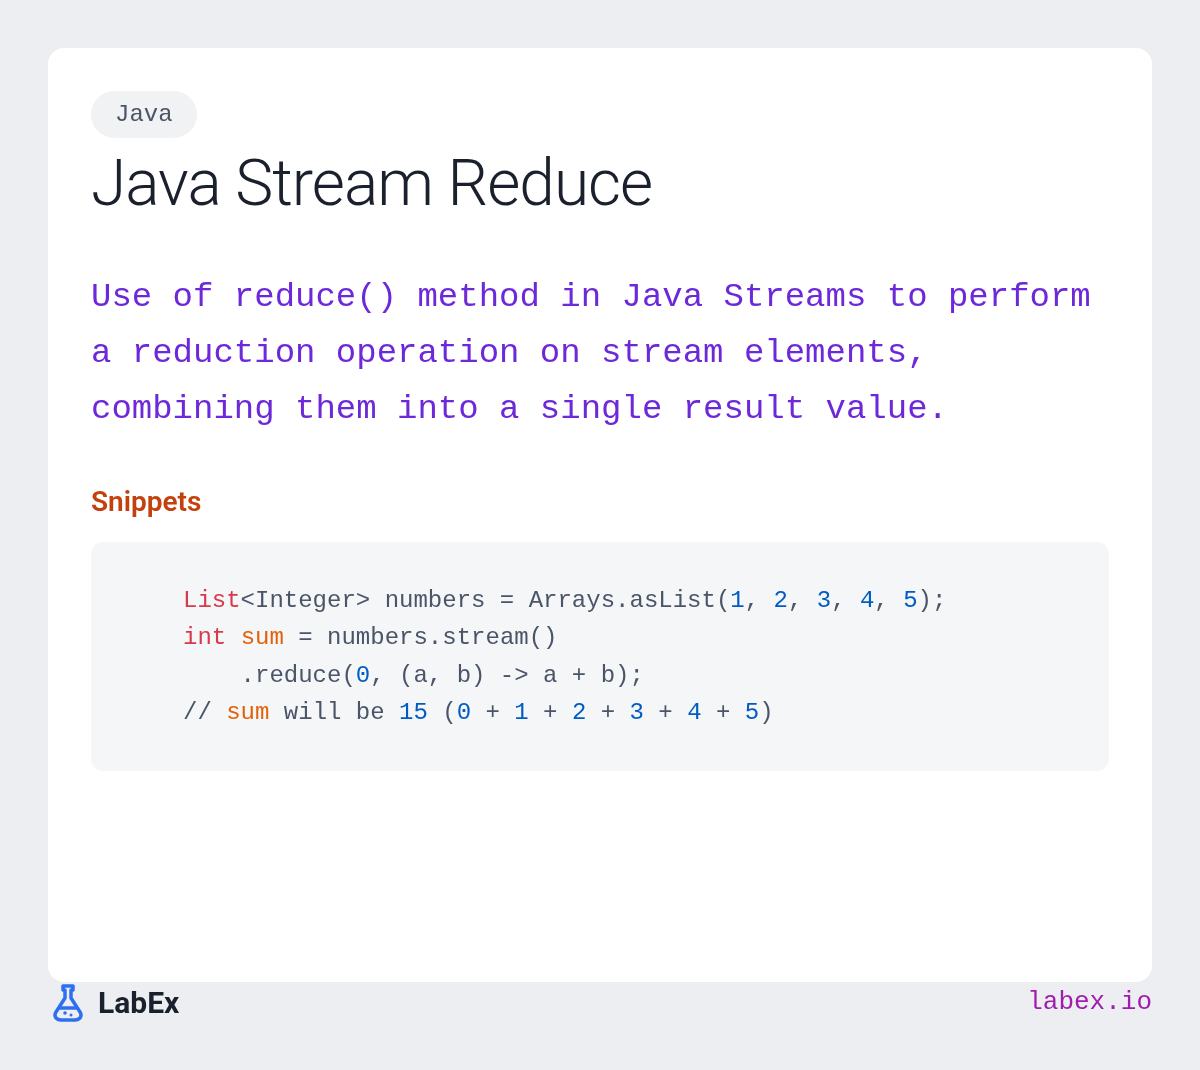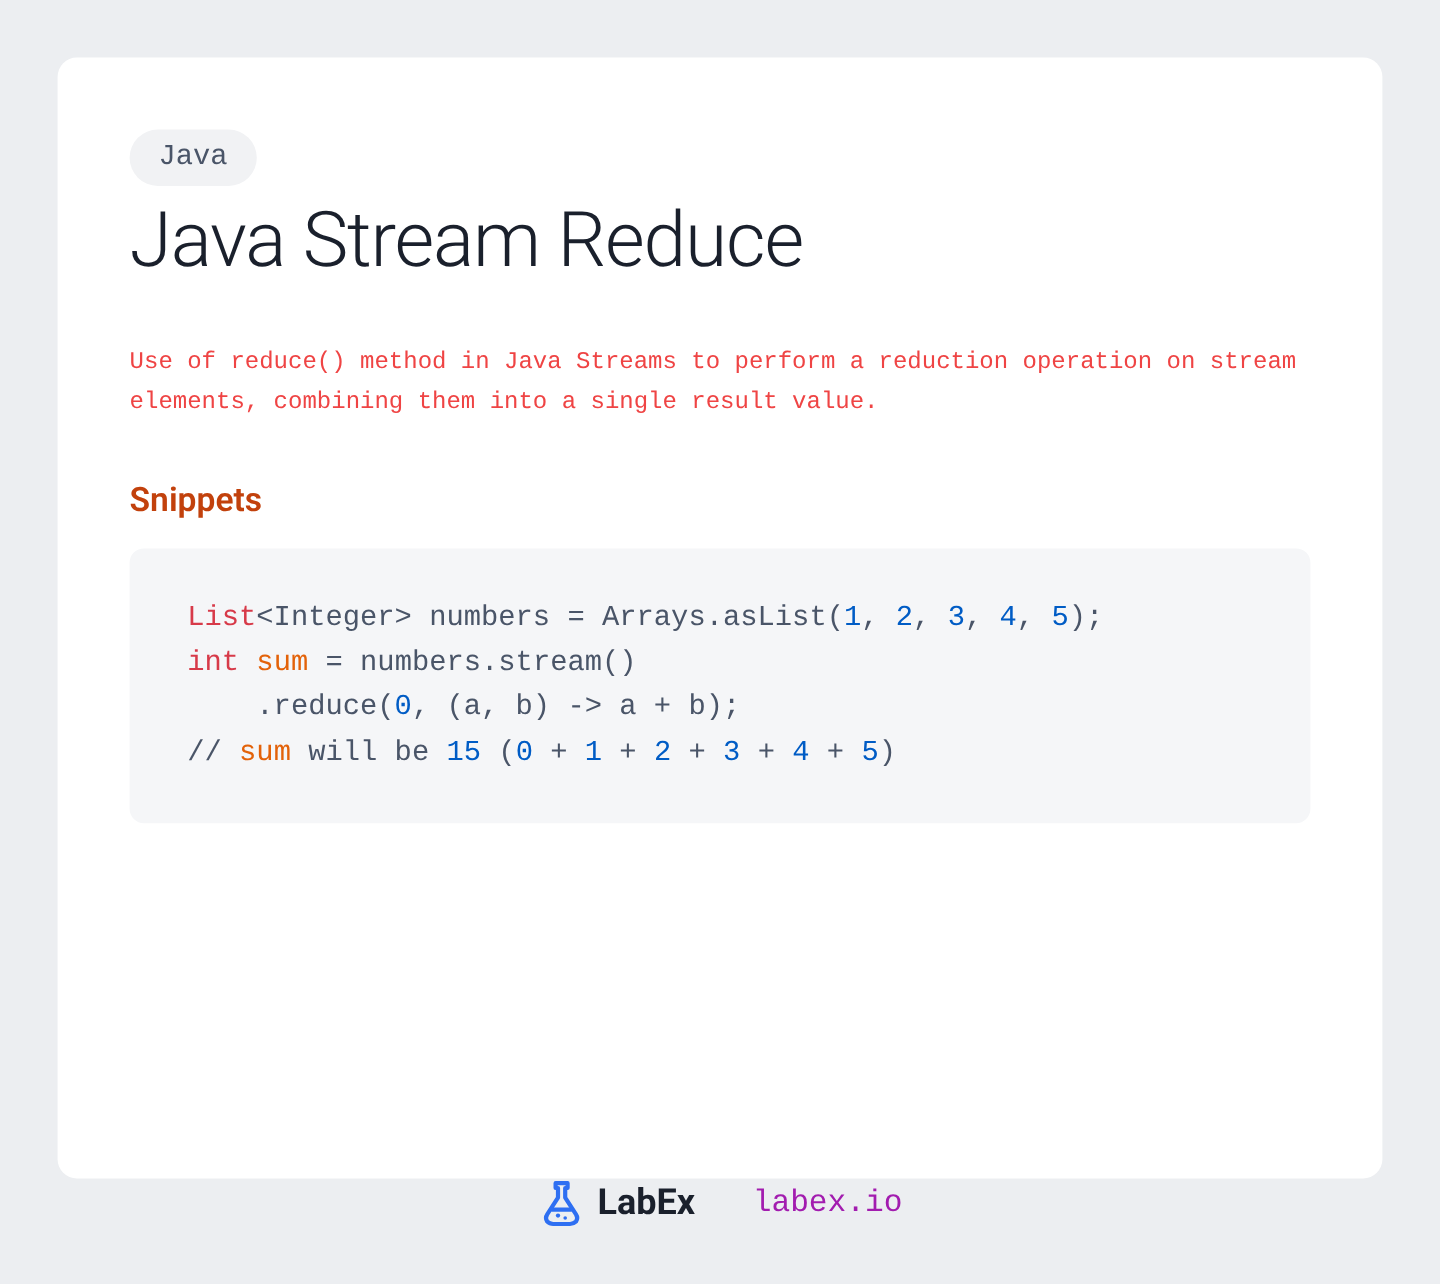--- a/index.html
+++ b/index.html
@@ -14,21 +14,21 @@
       background-color: #eceef1;
       font-family: -apple-system, BlinkMacSystemFont, 'Segoe UI', Roboto, sans-serif;
       padding: 48px;
       display: flex;
       flex-direction: column;
     }
     
     .card {
       background-color: #ffffff;
       border-radius: 16px;
-      padding: 60px;
+      padding: 43px;
       flex: 1;
       display: flex;
       flex-direction: column;
     }
     
     .tag {
       display: inline-block;
       background-color: #f1f2f4;
       color: #4a5568;
       font-family: 'Courier New', Courier, monospace;
@@ -42,22 +42,22 @@
     .title {
       font-size: 64px;
       font-weight: 300;
       color: #1a202c;
       margin-bottom: 48px;
       letter-spacing: -1px;
     }
     
     .description {
       font-family: 'Courier New', Courier, monospace;
-      font-size: 20px;
-      color: #ef4444;
+      font-size: 34px;
+      color: #6d28d9;
       line-height: 1.65;
       margin-bottom: 48px;
     }
     
     .snippets-heading {
       font-size: 28px;
       font-weight: 600;
       color: #c2410c;
       margin-bottom: 24px;
     }
@@ -68,30 +68,31 @@
       padding: 40px 48px;
       font-family: 'Courier New', Courier, monospace;
       font-size: 24px;
       line-height: 1.55;
       color: #2d3748;
     }
     
     .code-block pre {
       white-space: pre;
       font-family: inherit;
+      margin-left: 44px;
     }
     
     .tok-red { color: #d73a49; }
     .tok-orange { color: #e36209; }
     .tok-blue { color: #005cc5; }
     .tok-gray { color: #4a5568; }
     
     .footer {
       display: flex;
-      justify-content: center;
+      justify-content: space-between;
       align-items: center;
       gap: 48px;
     }
     
     .logo {
       display: flex;
       align-items: center;
       gap: 10px;
     }
     

